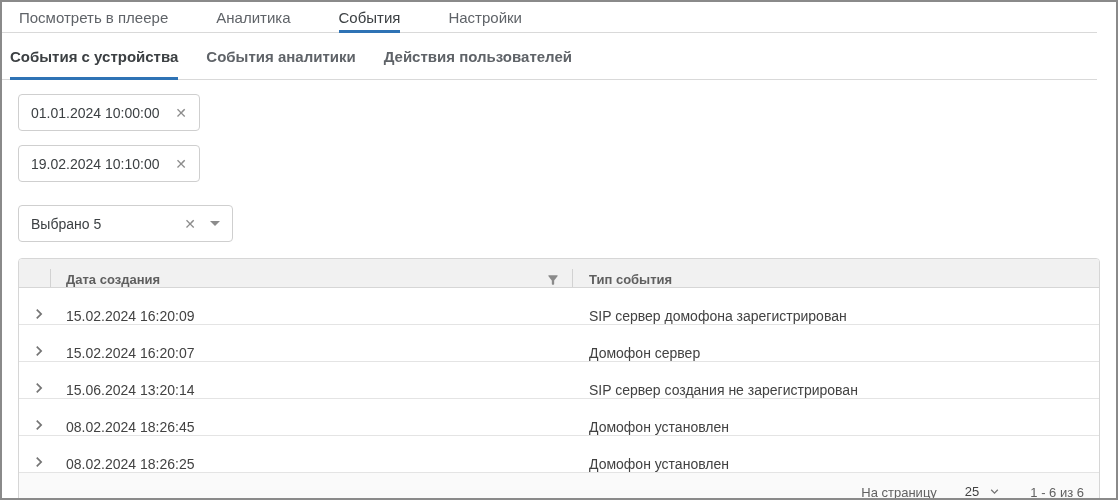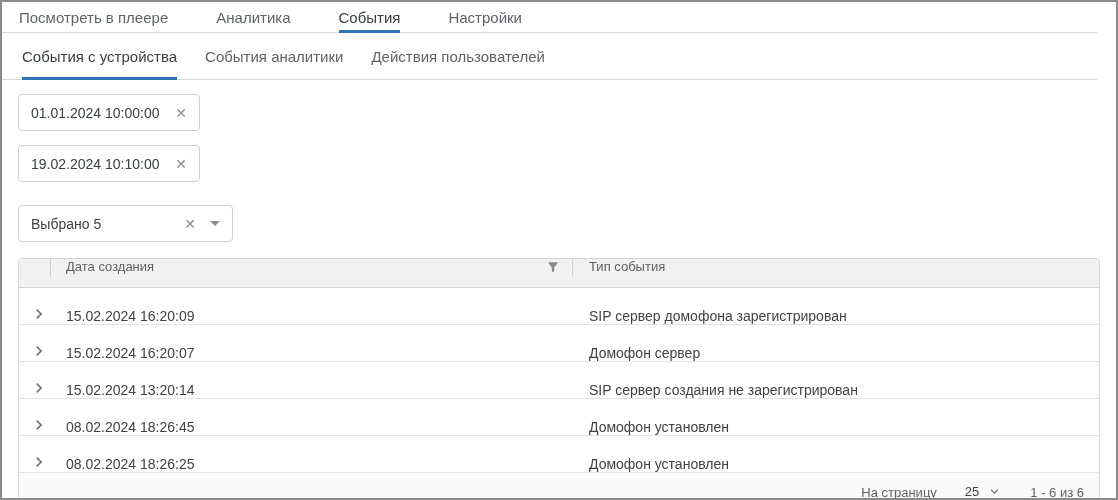--- a/index.html
+++ b/index.html
@@ -12,42 +12,42 @@
   }
   
   .tabs1 { display:flex; align-items:center; height:44px; padding-left:17px; gap:31px; }
   .tab { font-size:15px; color:#5f6368; cursor:pointer; white-space:nowrap; }
   .tabs2 { display:flex; align-items:stretch; height:31px; padding-left:17px; gap:48px;
            border-bottom:1px solid #d9d9d9; margin-right:19px; }
   .tabs2 .tab { display:flex; align-items:center; position:relative; }
   .tabs2 .tab.active { color:#3c4043; }
   .tabs2 .tab.active::after { content:""; position:absolute; left:0; right:0; bottom:-1px;
            height:3px; background:var(--accent); }
-  .subtabs { display:flex; align-items:stretch; height:47px; padding-left:20px; gap:28px;
-           border-bottom:1px solid #d9d9d9; margin-right:19px; }
+  .subtabs { display:flex; align-items:stretch; height:47px; padding-left:8px; gap:28px;
+           border-bottom:1px solid #d9d9d9; margin-right:19px;font-weight:bold; }
   .subtabs .tab { display:flex; align-items:center; position:relative; }
   .subtabs .tab.active { color:#3c4043; }
   .subtabs .tab.active::after { content:""; position:absolute; left:0; right:0; bottom:-1px;
            height:3px; background:var(--accent); }
   
   .filters { display:flex; gap:14px; margin:14px 16px 16px;flex-direction:column; }
   .filter-box { height:37px; border:1px solid #cfcfcf; border-radius:4px; background:#fff;
            display:flex; align-items:center; padding:0 12px; font-size:14px; color:#3c4043;
            cursor:pointer; }
   .filter-box .value { flex:1; white-space:nowrap; overflow:hidden; }
   .w-date { width:182px; }
   .w-select { width:215px;margin-top:9px; }
   .clear { color:#8c8c8c; font-size:14px; line-height:1; margin-left:8px; cursor:pointer; }
   .caret-down { width:0; height:0; border-left:5px solid transparent; border-right:5px solid transparent;
            border-top:5px solid #8c8c8c; margin-left:14px; }
   
   .card { margin:0 16px; border:1px solid #d6d6d6; border-radius:4px; background:#fff; }
-  .thead { display:flex; align-items:flex-start; height:29px; background:#f1f1f1;
+  .thead { display:flex; align-items:flex-end; height:29px; background:#f1f1f1;
            border-bottom:1px solid #d6d6d6; border-radius:3px 3px 0 0;
-           font-size:13px; font-weight:normal; color:#5f5f5f; }
+           font-size:13px; font-weight:bold; color:#5f5f5f; }
   .th-toggle { width:31px; height:100%; }
   .hsep { width:1px; height:18px; background:#d2d2d2; }
   .th-date { width:521px; padding-left:15px; padding-right:12px; display:flex;
            align-items:center; justify-content:space-between; }
   .th-type { flex:1; padding-left:16px; }
   .row { display:flex; align-items:flex-end; height:37px; border-bottom:1px solid #e4e4e4;
            font-size:14px; color:#424242; }
   .td-toggle { width:33px; display:flex; align-items:center; padding-left:10px; }
   .td-toggle svg { cursor:pointer; }
   .td-date { width:522px; padding-left:14px; }
@@ -139,21 +139,21 @@
     </div>
 
     <div class="row">
       <div class="td-toggle">
         <span class="icon">
             <svg width="20" height="20" viewBox="0 0 24 24" fill="#757575">
               <path d="M8.59 16.59 13.17 12 8.59 7.41 10 6l6 6-6 6z"></path>
             </svg>
           </span>
       </div>
-      <div class="td-date">15.02.2024 13:20:14</div>
+      <div class="td-date">15.06.2024 13:20:14</div>
       <div class="td-type">SIP сервер создания не зарегистрирован</div>
     </div>
 
 
     <div class="row">
       <div class="td-toggle">
         <span class="icon">
             <svg width="20" height="20" viewBox="0 0 24 24" fill="#757575">
               <path d="M8.59 16.59 13.17 12 8.59 7.41 10 6l6 6-6 6z"></path>
             </svg>

